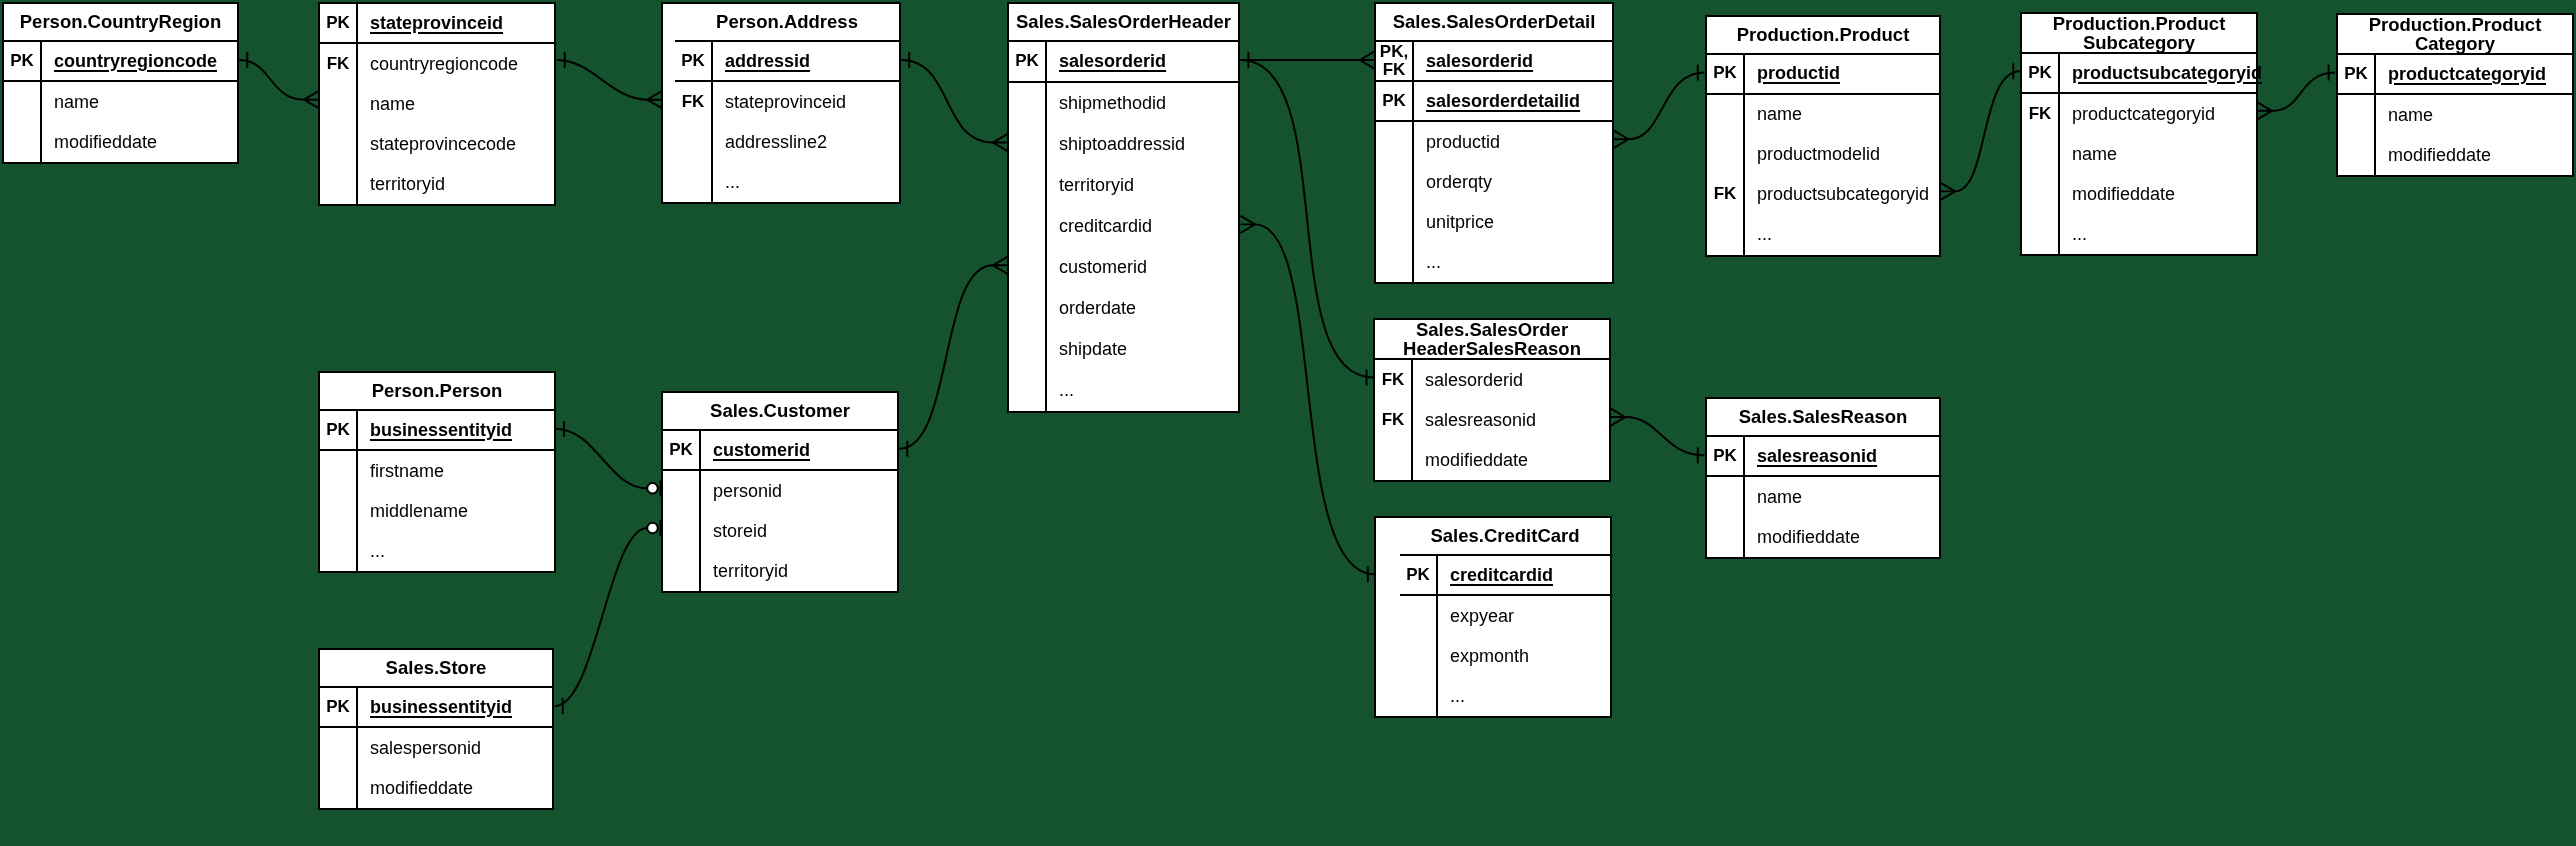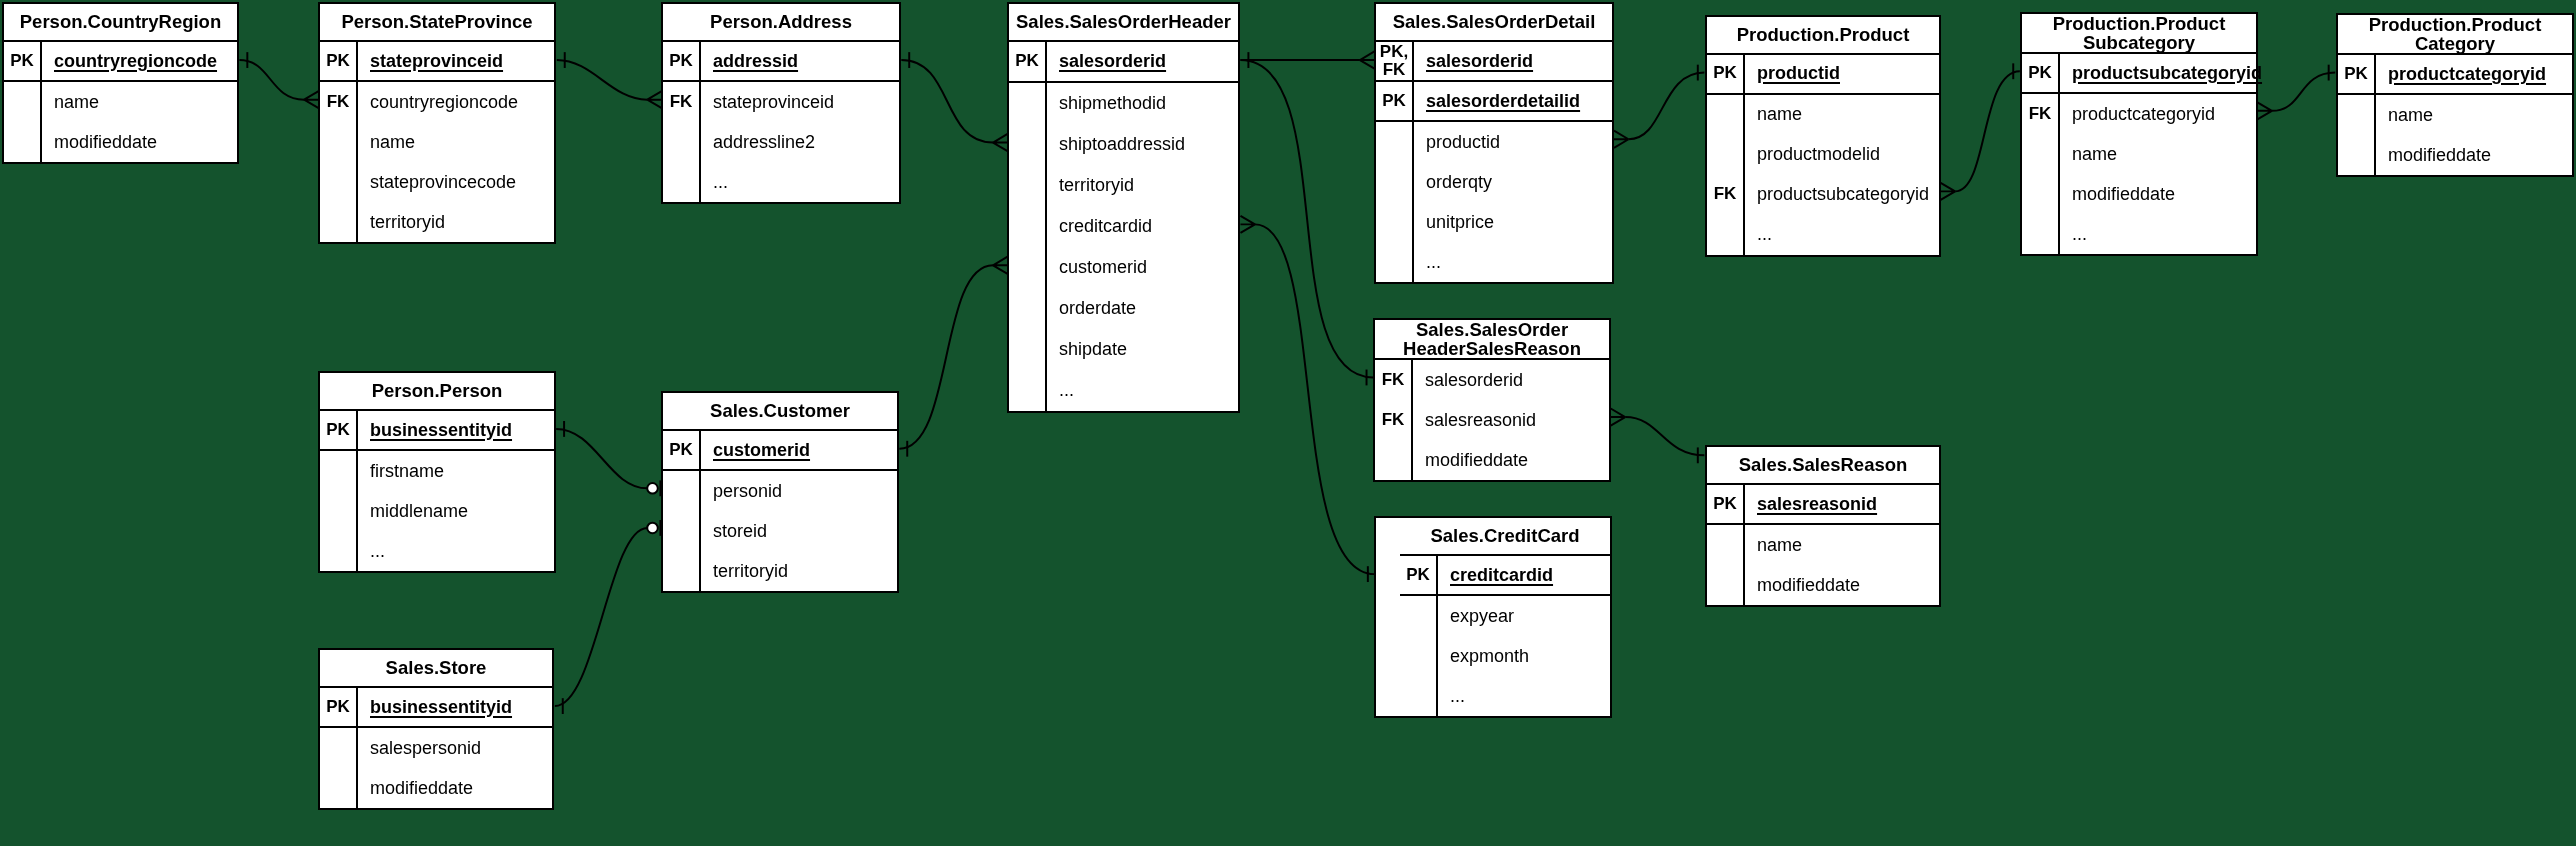--- a/index.html
+++ b/index.html
@@ -44,23 +44,20 @@
         <span class="key"></span>
         <span class="fld">name</span>
       </div>
     <div class="t-row">
         <span class="key"></span>
         <span class="fld">modifieddate</span>
       </div>
   </div>
 
   <div class="tbl" style="left:318px;top:2px;width:238px;">
-    <div class="t-title">
-        <span>Person.StateProvince</span>
-      </div>
     <div class="t-row sep">
         <span class="key">PK</span>
         <span class="fld pk">stateprovinceid</span>
       </div>
     <div class="t-row">
         <span class="key">FK</span>
         <span class="fld">countryregioncode</span>
       </div>
     <div class="t-row">
         <span class="key"></span>
@@ -69,21 +66,21 @@
     <div class="t-row">
         <span class="key"></span>
         <span class="fld">stateprovincecode</span>
       </div>
     <div class="t-row">
         <span class="key"></span>
         <span class="fld">territoryid</span>
       </div>
   </div>
 
-  <div class="tbl" style="left:661px;top:2px;width:240px;">
+  <div class="tbl" style="left:661px;top:2px;width:240px;padding-left:12px;">
     <div class="t-title">
         <span>Person.Address</span>
       </div>
     <div class="t-row sep">
         <span class="key">PK</span>
         <span class="fld pk">addressid</span>
       </div>
     <div class="t-row">
         <span class="key">FK</span>
         <span class="fld">stateprovinceid</span>
@@ -299,21 +296,21 @@
     <div class="t-row">
         <span class="key">FK</span>
         <span class="fld">salesreasonid</span>
       </div>
     <div class="t-row">
         <span class="key"></span>
         <span class="fld">modifieddate</span>
       </div>
   </div>
 
-  <div class="tbl" style="left:1705px;top:397px;width:236px;margin-top:48px;">
+  <div class="tbl" style="left:1705px;top:397px;width:236px;">
     <div class="t-title">
         <span>Sales.SalesReason</span>
       </div>
     <div class="t-row sep">
         <span class="key">PK</span>
         <span class="fld pk">salesreasonid</span>
       </div>
     <div class="t-row">
         <span class="key"></span>
         <span class="fld">name</span>

